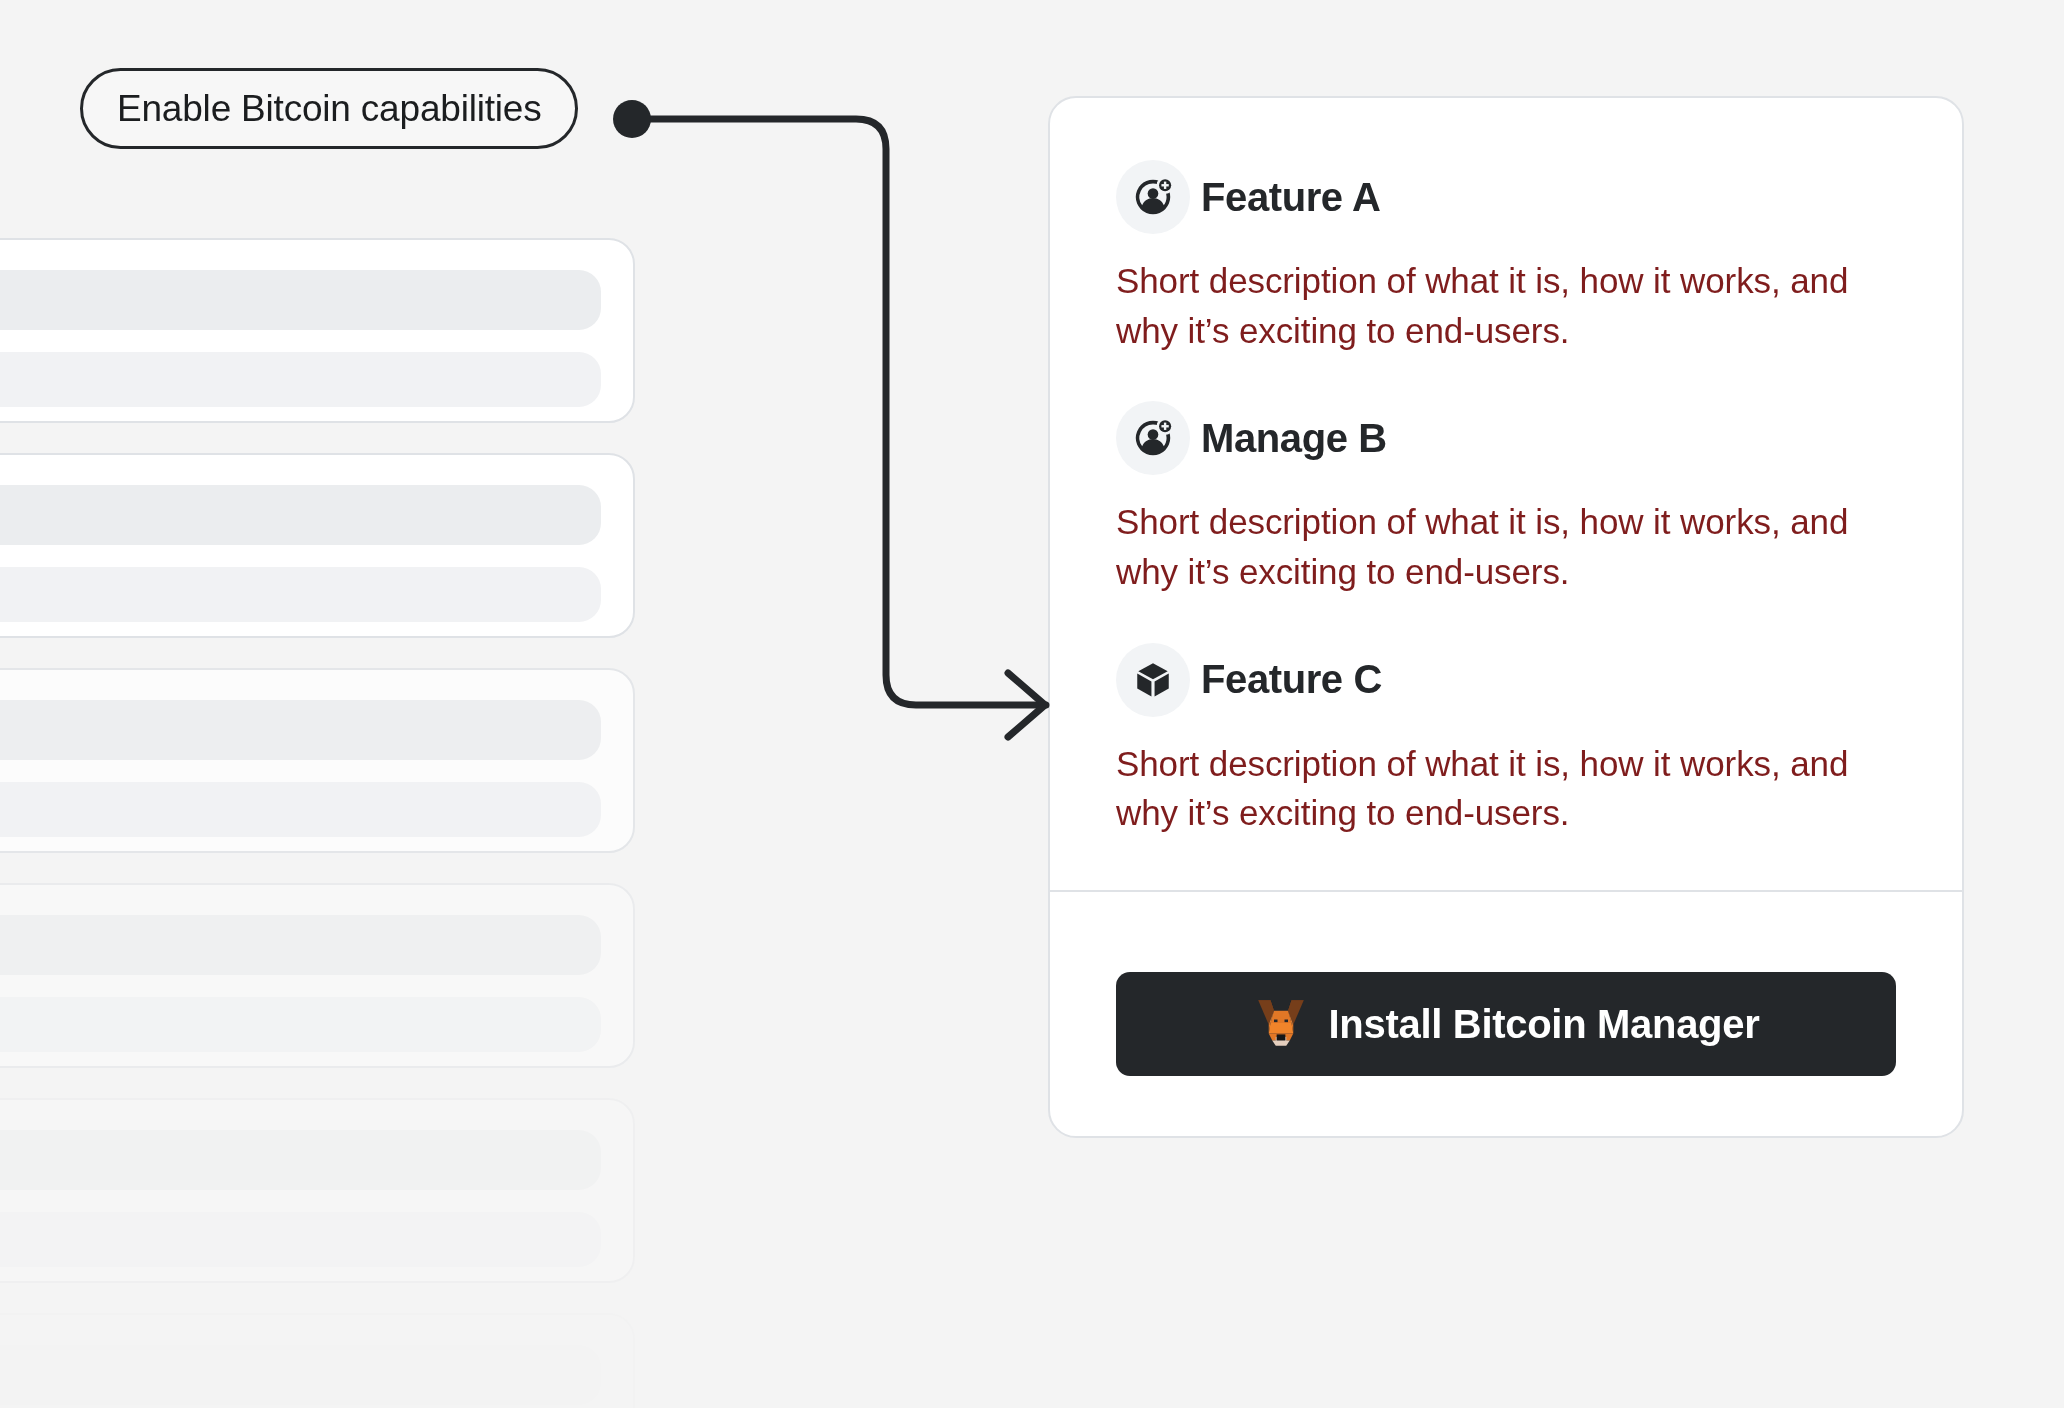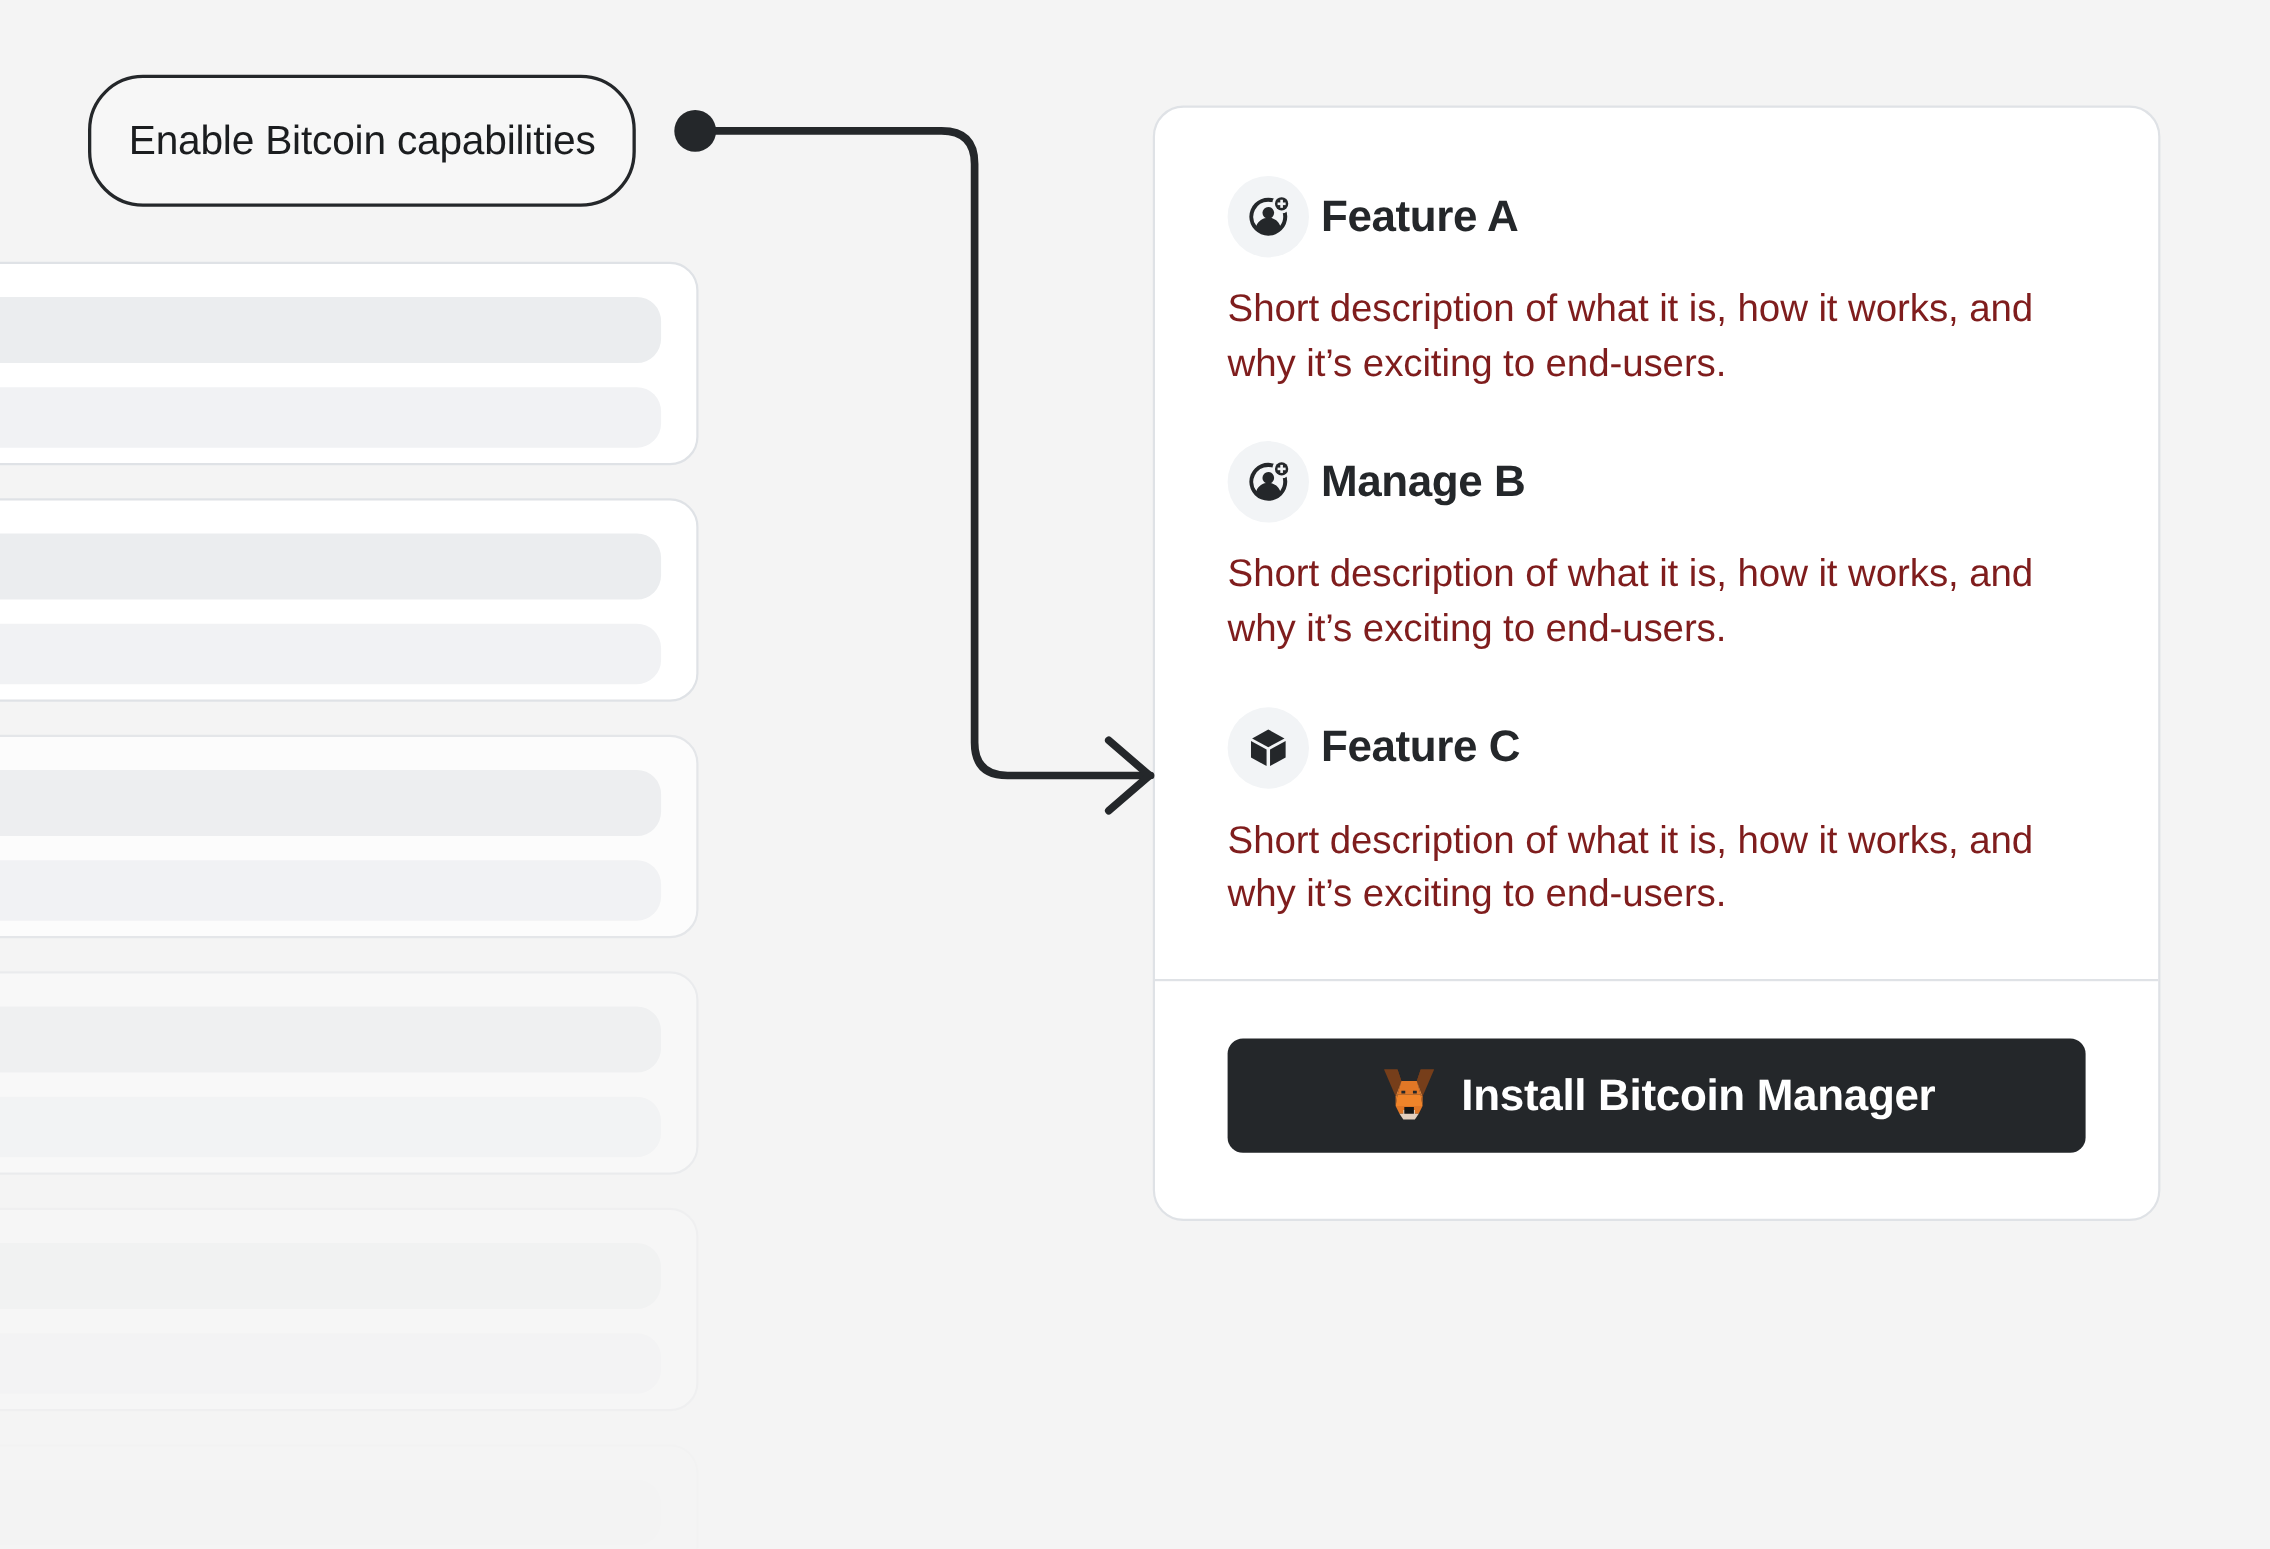--- a/index.html
+++ b/index.html
@@ -38,21 +38,21 @@
     background: #ebedef;
   }
   .skeleton-bar.wide { height: 60px; margin-bottom: 22px; }
   .skeleton-bar.narrow { height: 55px; background: #f1f2f4; }
 
   
   #callout-pill {
     position: absolute;
     left: 80px;
     top: 68px;
-    height: 120px;
+    height: 81px;
     padding: 0 34px;
     display: flex;
     align-items: center;
     background: #f7f7f7;
     border: 3px solid #24272a;
     border-radius: 50px;
     box-sizing: border-box;
     z-index: 6;
   }
   #callout-pill .pill-label {
@@ -121,21 +121,21 @@
     letter-spacing: -0.1px;
   }
 
   #card-divider {
     height: 2px;
     background: #dfe2e6;
     width: 100%;
   }
 
   #install-section {
-    padding: 52px 66px 60px 66px;
+    padding: 80px 66px 60px 66px;
   }
   #install-button {
     width: 100%;
     height: 104px;
     background: #24272a;
     border: none;
     border-radius: 14px;
     display: flex;
     align-items: center;
     justify-content: center;

